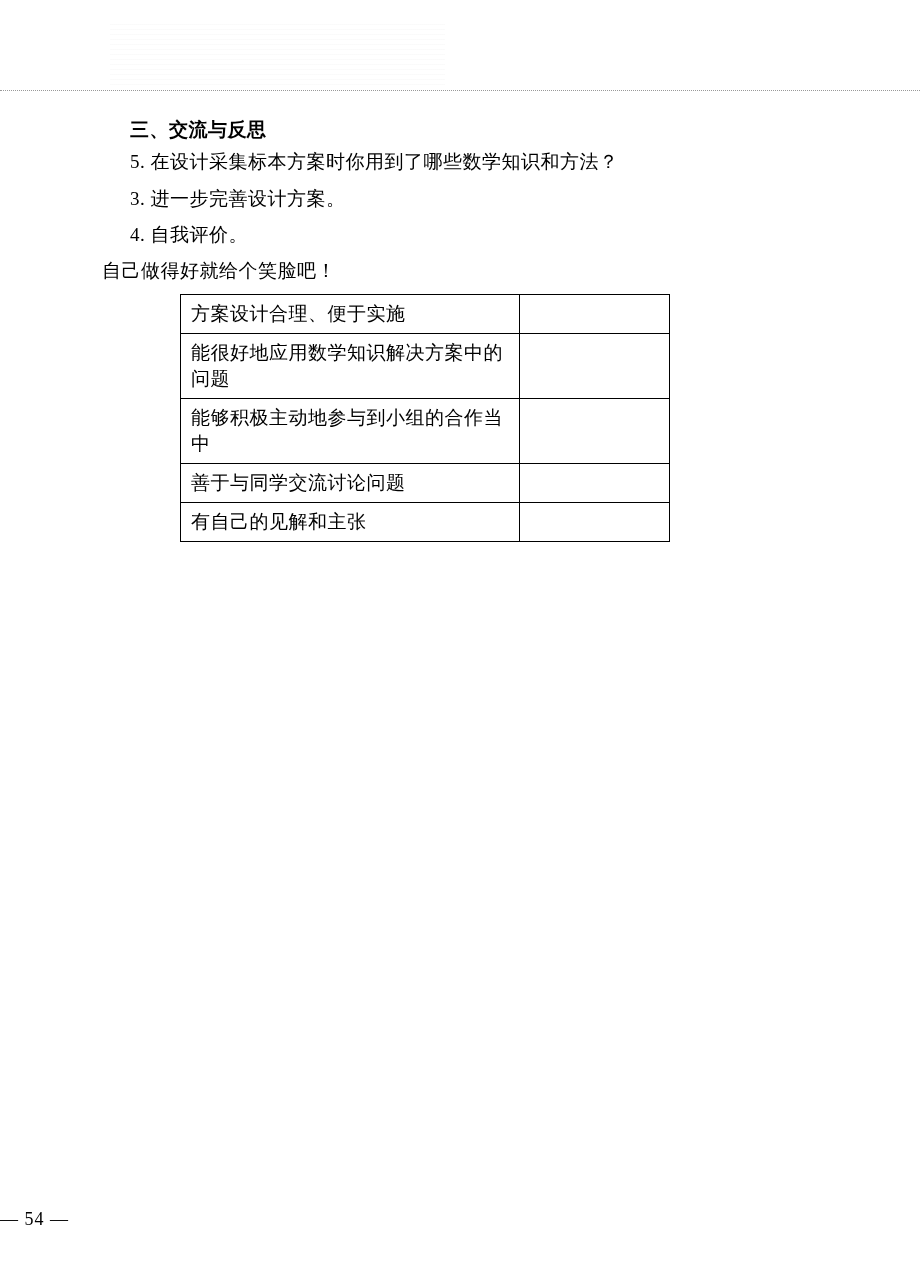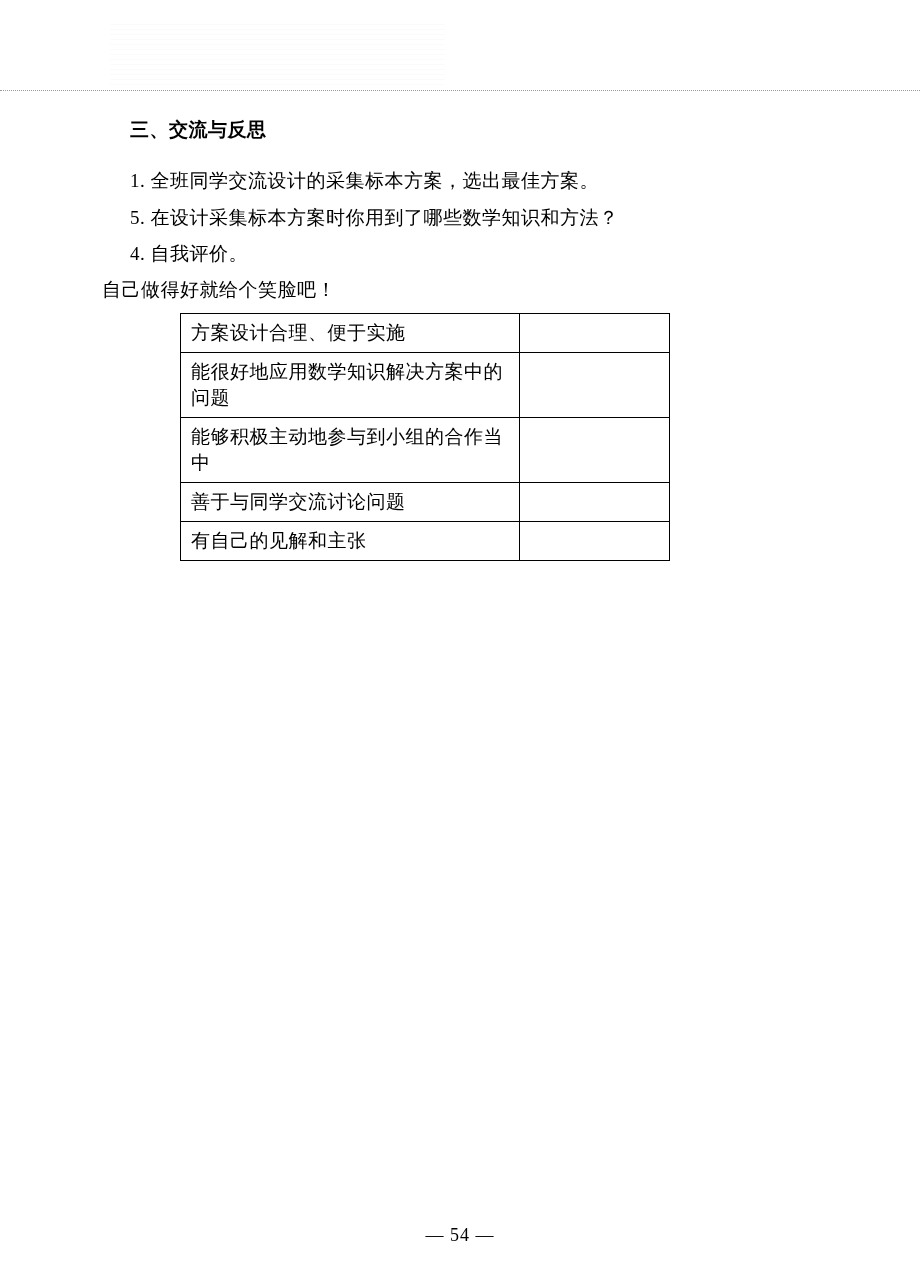--- a/index.html
+++ b/index.html
@@ -39,21 +39,21 @@
       border-top: 1.5px dotted #999;
     }
     .content {
       position: absolute;
       top: 117px;
       left: 130px;
       width: 700px;
     }
     .section-title {
       font-weight: bold;
-      margin-bottom: 24px;
+      margin-bottom: 5px;
       font-family: Liberation Serif, serif;
       letter-spacing: 0.5px;
     }
     .item {
       margin-bottom: 8px;
       line-height: 1.5;
       letter-spacing: 0.5px;
     }
     .intro-line {
       margin-bottom: 10px;
@@ -77,37 +77,36 @@
       height: 33px;
     }
     table.eval-table td.criteria {
       width: 340px;
     }
     table.eval-table td.response {
       width: 150px;
     }
     .page-number {
       position: absolute;
-      bottom: 36px;
+      bottom: 52px;
       width: 100%;
-      text-align: center;
       font-size: 18px;
       letter-spacing: 1px;
     }
   </style>
 </head>
 <body>
 
 <div class="header-area"></div>
 <div class="dotted-line"></div>
 
 <div class="content">
   <div class="section-title">三、交流与反思</div>
-  <div class="item">1. 全班同学交流设计的采集标本方案，选出最佳方案。</div>
   <div class="item">5. 在设计采集标本方案时你用到了哪些数学知识和方法？</div>
+  <div class="item">3. 进一步完善设计方案。</div>
   <div class="item">4. 自我评价。</div>
   <div class="intro-line"><span class="intro-text">自己做得好就给个笑脸吧！</span></div>
 
   <table class="eval-table">
     <tbody>
         <tr>
       <td class="criteria">方案设计合理、便于实施</td>
       <td class="response"></td>
     </tr>
     <tr>

